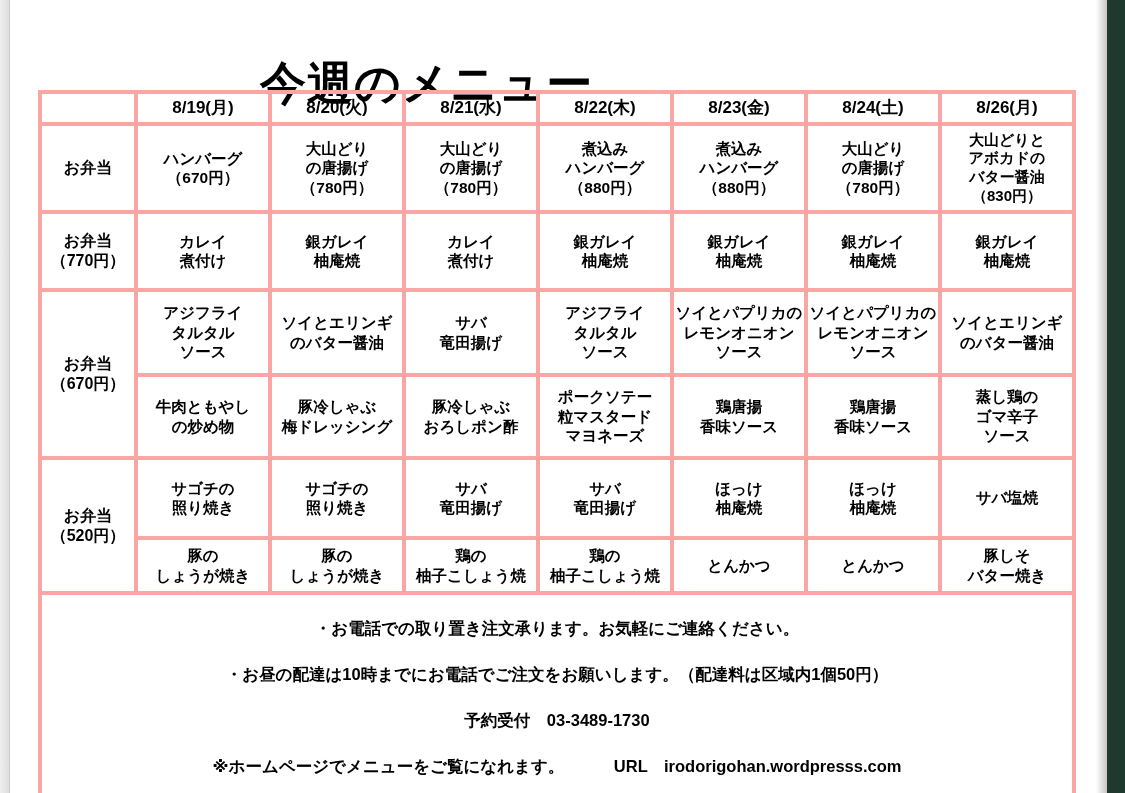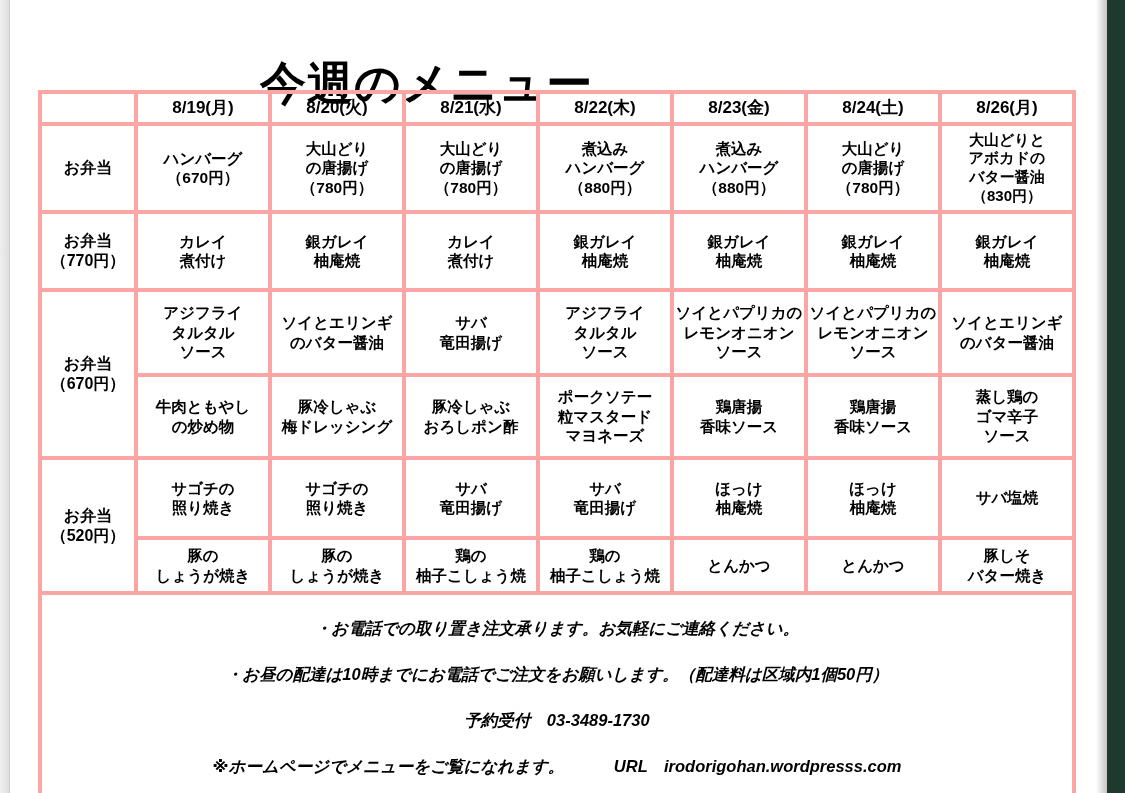--- a/index.html
+++ b/index.html
@@ -57,21 +57,20 @@
   tr.r4b{height:55px;}
   tr.rf{height:104px;}
   td.footer-cell{
     text-align:left;vertical-align:top;
     padding:6px 8px 4px 70px;
     white-space:normal;
   }
   .footer-line{
     font-size:16.5px;font-weight:bold;line-height:26px;
     white-space:pre-wrap;
-    font-style:italic;
   }
 </style>
 </head>
 <body>
 
 <div class="edge-left"></div>
 <div class="edge-right-shade"></div>
 <div class="edge-right-band"></div>
 
 <h1 class="title">今週のメニュー</h1>

